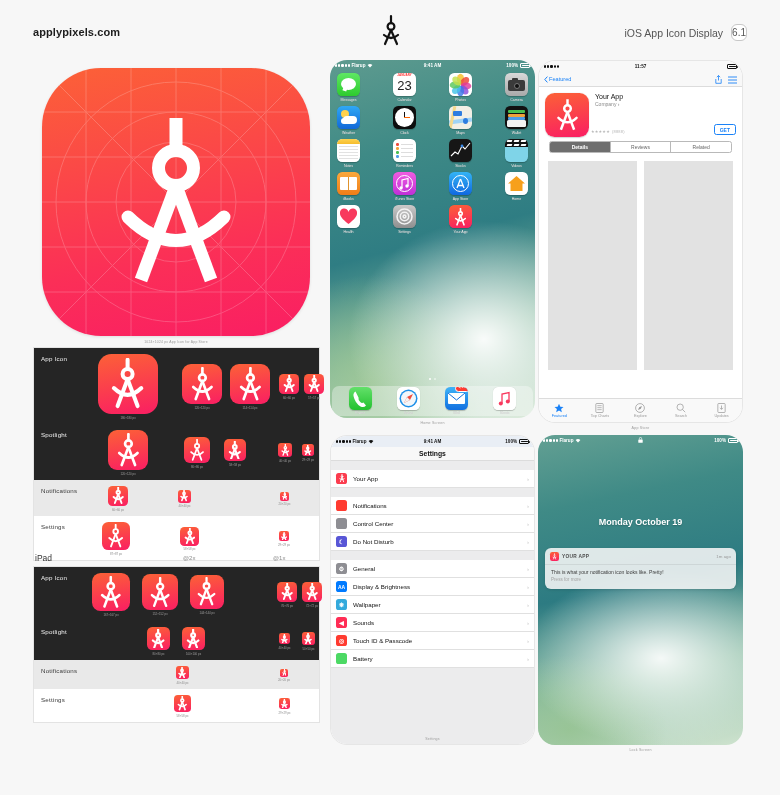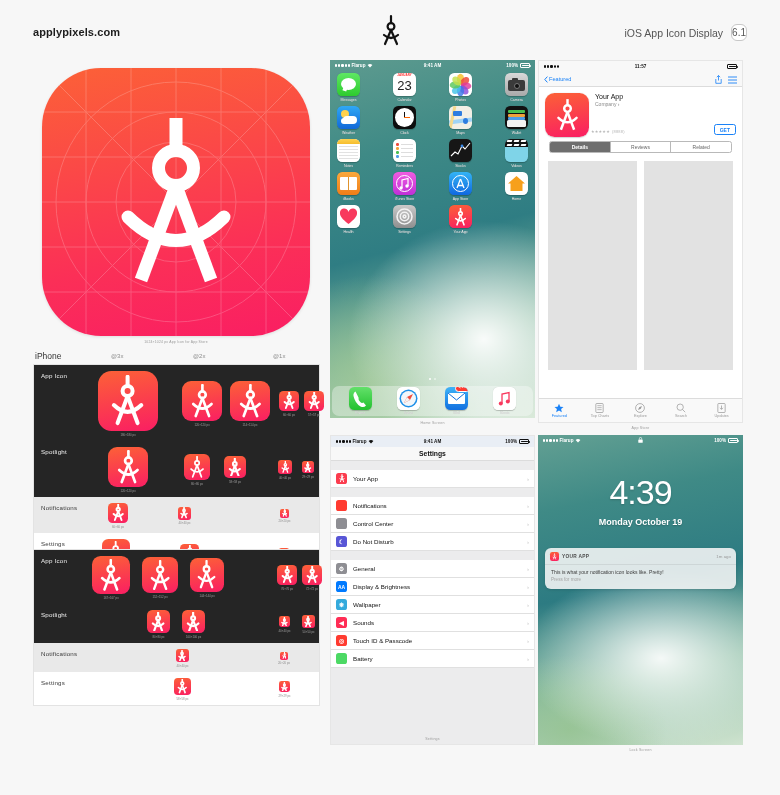--- a/index.html
+++ b/index.html
@@ -70,21 +70,21 @@
     display:flex; align-items:center; justify-content:center;
   }
   .ic-cap {
     position:absolute; text-align:center;
     font-size:2.9px; color:#8e8e8e; white-space:nowrap;
   }
   .srow.dark .ic-cap { color:#9d9d9d; }
 
   
   .mock { position:absolute; }
-  .mock-screen { position:relative; overflow:hidden; background:#fff; }
+  .mock-screen { position:relative; overflow:hidden; background:#fff;border-radius:17px; }
   .mock-cap {
     position:absolute; left:0; width:100%; text-align:center;
     font-size:3.6px; color:#9c9c9c; letter-spacing:.2px;
   }
 
   
   .statusbar {
     position:absolute; left:0; top:0; width:100%; height:11px;
     display:flex; align-items:center; padding:0 5px;
     font-size:4.6px; font-weight:bold;
@@ -290,26 +290,20 @@
         <line x1="65" y1="74" x2="30" y2="168"></line>
         <line x1="65" y1="74" x2="100" y2="168"></line>
         <path d="M17 105 Q65 152 113 105" stroke-linecap="round"></path>
       </g>
     </svg>
   </div>
   <div class="hero-cap">1024×1024 px App Icon for App Store</div>
 </div>
 
 <div class="spec" id="spec-iphone" style="top:347px;">
-    <div class="spec-head">
-      <span class="dev">iPhone</span>
-      <span class="sc" style="left:78px">@3x</span>
-      <span class="sc" style="left:160px">@2x</span>
-      <span class="sc" style="left:240px">@1x</span>
-    </div>
     <div class="spec-rows">
       <div class="srow dark" style="height:76px">
         <span class="srow-label">App Icon</span>
         <span class="ic" style="left:64px;top:6px;width:60px;height:60px;border-radius:13.5px">
           <svg viewBox="0 0 130 180" width="37.2" height="51.522000000000006">
             <g fill="none" stroke="#fff" stroke-width="14" stroke-linecap="round">
               <line x1="65" y1="6" x2="65" y2="38"></line>
               <circle cx="65" cy="56" r="17.5"></circle>
               <line x1="65" y1="74" x2="30" y2="168"></line>
               <line x1="65" y1="74" x2="100" y2="168"></line>
@@ -504,20 +498,25 @@
               <line x1="65" y1="74" x2="100" y2="168"></line>
               <path d="M17 105 Q65 152 113 105"></path>
             </g>
           </svg>
         </span>
         <span class="ic-cap" style="left:235px;top:26.5px;width:30px">29×29 px</span>
       </div>
     </div>
   </div>
 <div class="spec" id="spec-ipad" style="top:549px;">
+    <div class="spec-head">
+      <span class="dev">iPad</span>
+      <span class="sc" style="left:150px">@2x</span>
+      <span class="sc" style="left:240px">@1x</span>
+    </div>
     <div class="spec-rows">
       <div class="srow dark" style="height:54px">
         <span class="srow-label">App Icon</span>
         <span class="ic" style="left:58px;top:6px;width:38px;height:38px;border-radius:8.55px">
           <svg viewBox="0 0 130 180" width="23.56" height="32.6306">
             <g fill="none" stroke="#fff" stroke-width="14" stroke-linecap="round">
               <line x1="65" y1="6" x2="65" y2="38"></line>
               <circle cx="65" cy="56" r="17.5"></circle>
               <line x1="65" y1="74" x2="30" y2="168"></line>
               <line x1="65" y1="74" x2="100" y2="168"></line>
@@ -1236,21 +1235,20 @@
             <path d="M1.4 2.4 V1.5 a1.1 1.1 0 0 1 2.2 0 V2.4" fill="none" stroke="#fff" stroke-width=".7"></path>
           </svg>
       </div>
       <div class="sb-right">
         <span>100%</span>
         <span class="batt">
             <i></i>
           </span>
       </div>
     </div>
-    <div class="lock-time">4:39</div>
     <div class="lock-date">Monday October 19</div>
     <div class="notif">
       <div class="notif-head">
         <span class="notif-ico">
           <svg viewBox="0 0 130 180" width="5" height="7">
               <g fill="none" stroke="#fff" stroke-width="16">
                 <line x1="65" y1="6" x2="65" y2="38"></line>
                 <circle cx="65" cy="56" r="17.5"></circle>
                 <line x1="65" y1="74" x2="30" y2="168"></line>
                 <line x1="65" y1="74" x2="100" y2="168"></line>

